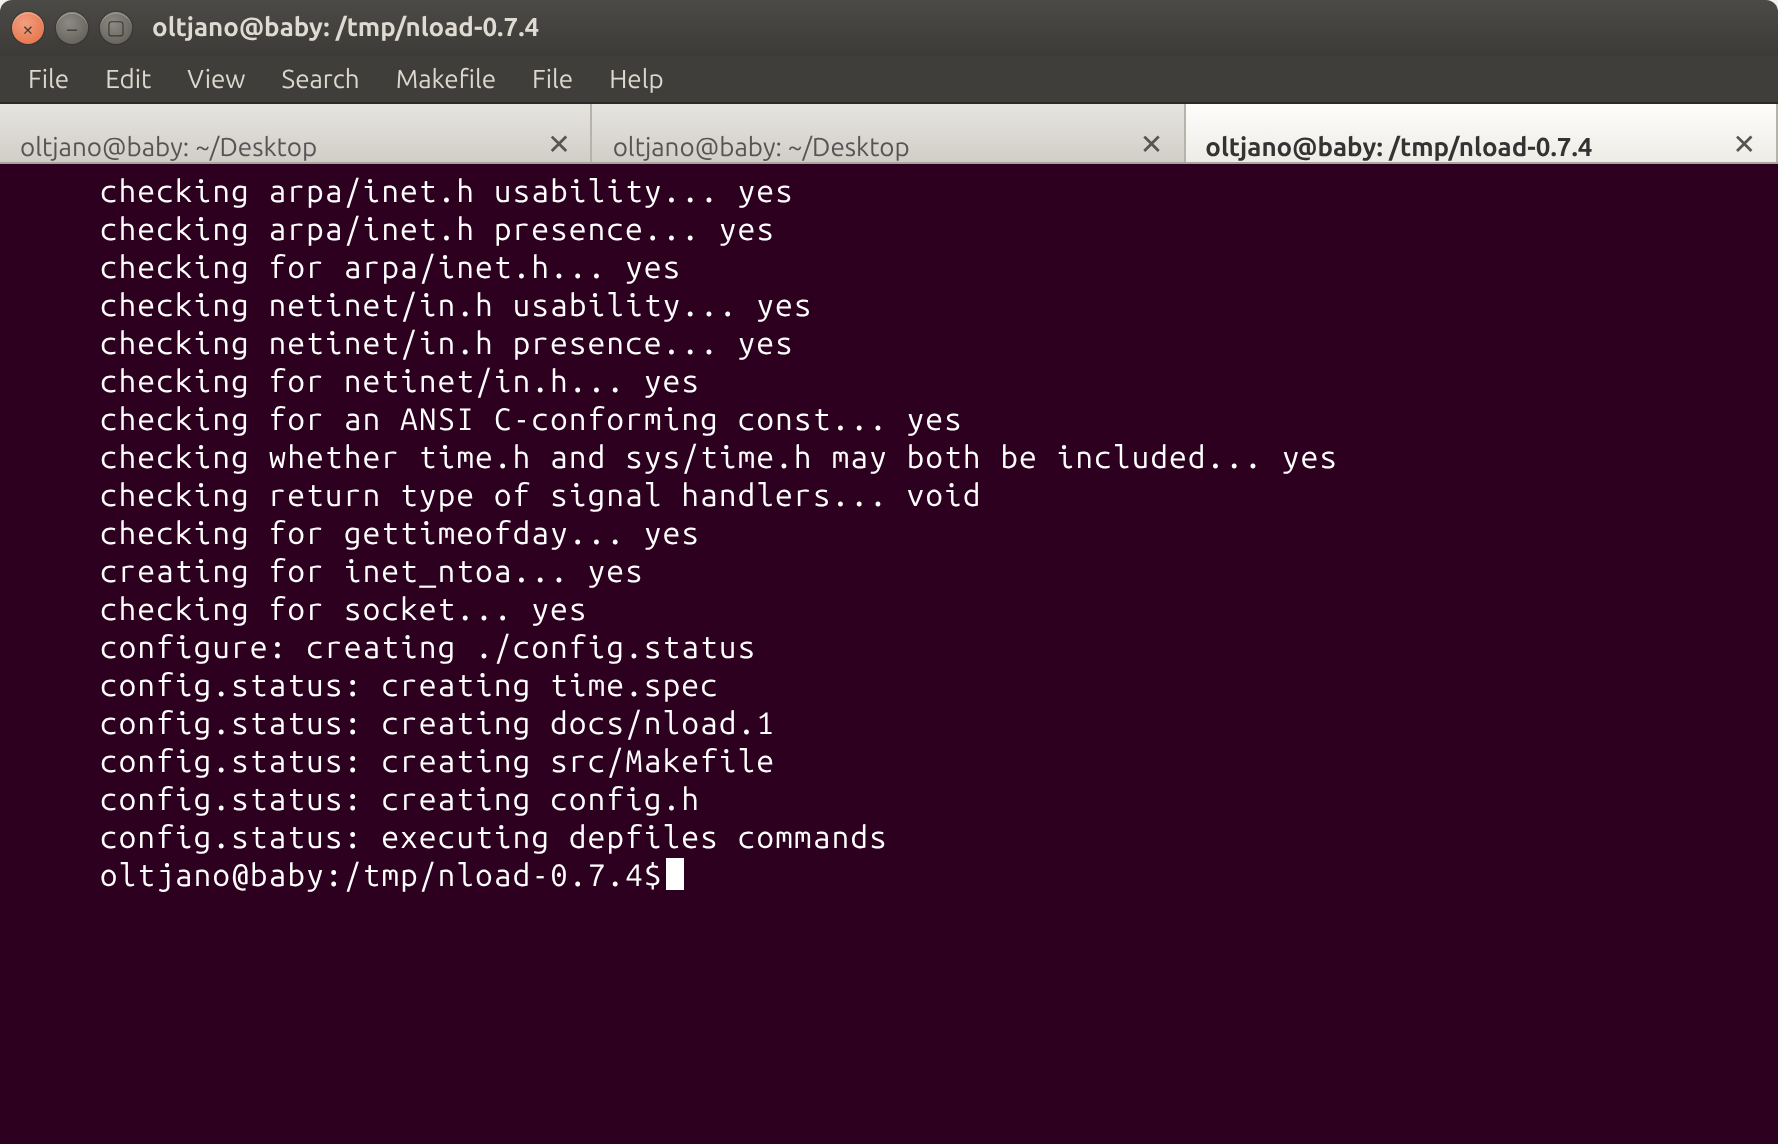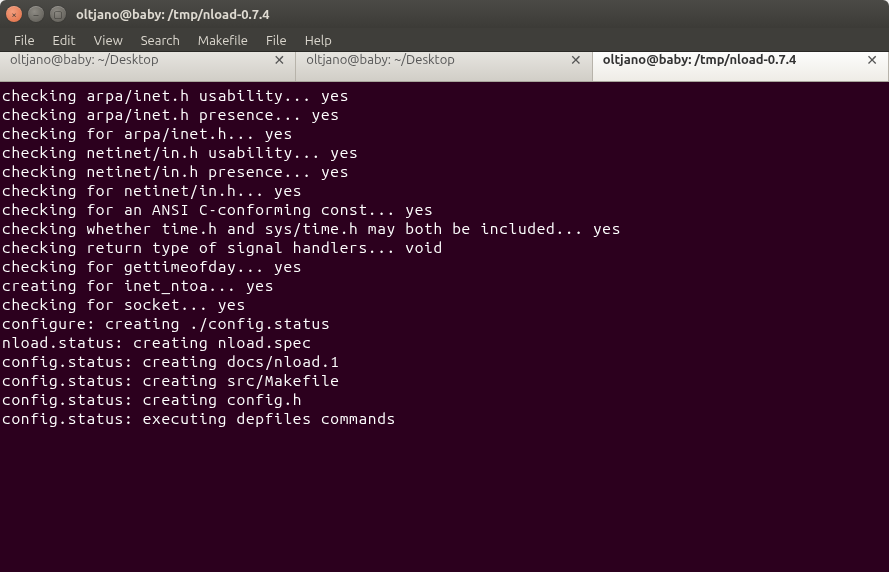--- a/index.html
+++ b/index.html
@@ -63,21 +63,21 @@
     .tabbar {
       height: 30px;
       background: #d6d3cd;
       display: flex;
       align-items: stretch;
       border-bottom: 1px solid #a9a59c;
     }
     .tab {
       flex: 1;
       display: flex;
-      align-items: flex-start;
+      align-items: flex-end;
       justify-content: space-between;
       padding: 0 8px 0 10px;
       border-right: 1px solid #b7b3aa;
       background: linear-gradient(to bottom, #e6e4df, #d1cec7);
       color: #555;
       font-size: 13px;
       cursor: default;
     }
     .tab.active {
       background: linear-gradient(to bottom, #fdfdfc, #eeece6);
@@ -102,20 +102,21 @@
       padding: 4px 2px;
       font-family: "Ubuntu Mono", "DejaVu Sans Mono", monospace;
       font-size: 15.5px;
       line-height: 19px;
       color: #ffffff;
       overflow: hidden;
       letter-spacing: 0.7px;
     }
     .term-line {
       white-space: pre;
+      margin-left: 48px;
     }
     .prompt-host { color: #ffffff; }
     .cursor {
       display: inline-block;
       width: 9px;
       height: 16px;
       background: #ffffff;
       vertical-align: -2px;
       margin-left: 2px;
     }
@@ -170,18 +171,19 @@
   <div class="term-line">checking netinet/in.h usability... yes</div>
   <div class="term-line">checking netinet/in.h presence... yes</div>
   <div class="term-line">checking for netinet/in.h... yes</div>
   <div class="term-line">checking for an ANSI C-conforming const... yes</div>
   <div class="term-line">checking whether time.h and sys/time.h may both be included... yes</div>
   <div class="term-line">checking return type of signal handlers... void</div>
   <div class="term-line">checking for gettimeofday... yes</div>
   <div class="term-line">creating for inet_ntoa... yes</div>
   <div class="term-line">checking for socket... yes</div>
   <div class="term-line">configure: creating ./config.status</div>
-  <div class="term-line">nload.status: creating nload.spec</div>
+  <div class="term-line">config.status: creating time.spec</div>
   <div class="term-line">config.status: creating docs/nload.1</div>
   <div class="term-line">config.status: creating src/Makefile</div>
   <div class="term-line">config.status: creating config.h</div>
   <div class="term-line">config.status: executing depfiles commands</div>
+  <div class="term-line"><span class="prompt-host">oltjano@baby:/tmp/nload-0.7.4$</span><span class="cursor"></span></div>
 </div>
 
 </body></html>

